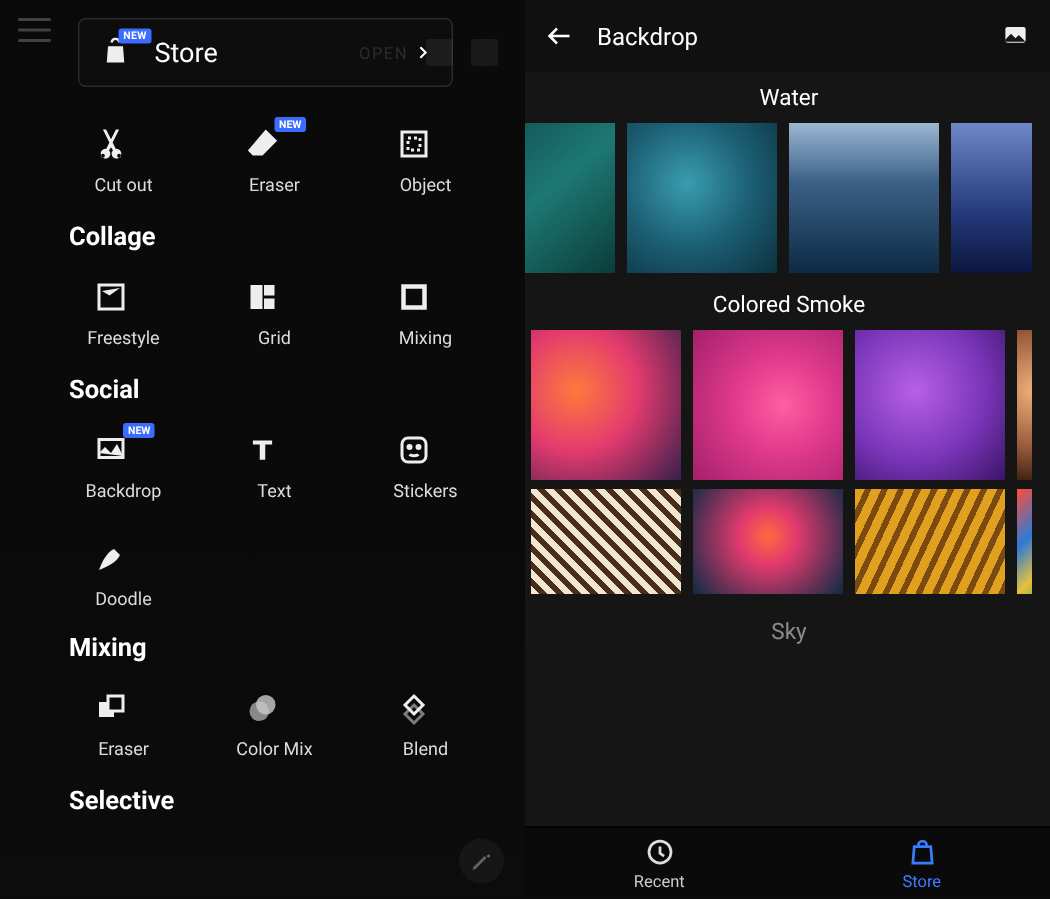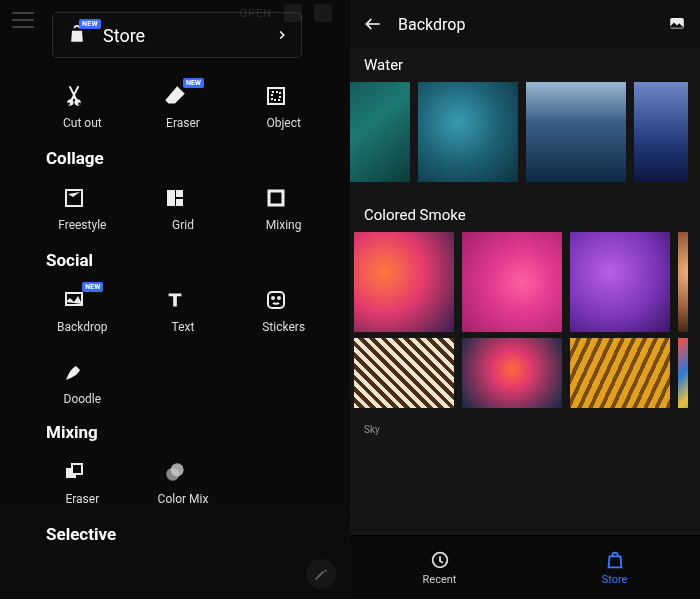--- a/index.html
+++ b/index.html
@@ -19,21 +19,21 @@
     padding: 4px 0 0 0;
   }
   .hamburger {
     position: absolute; top: 12px; left: 12px;
     width: 22px; height: 16px;
     display: flex; flex-direction: column; justify-content: space-between;
     opacity: .35;
   }
   .hamburger span { height: 2px; background: #aaa; border-radius: 1px; }
   .top-ghost {
-    position:absolute; top:4px; right:18px; display:flex; gap:12px; align-items:center;
+    position:absolute; top:26px; right:18px; display:flex; gap:12px; align-items:center;
     opacity:.12; font-size:11px; letter-spacing:1px;
   }
   .top-ghost .ghost-icon{ width:18px;height:18px;background:#888;border-radius:2px;}
   .store-row {
     margin: 8px 48px 14px 52px;
     height: 46px;
     border: 1px solid #2a2a2a;
     border-radius: 5px;
     display: flex; align-items: center;
     padding: 0 10px 0 12px;
@@ -94,21 +94,21 @@
     position:relative;
   }
   .right-header {
     height:48px; display:flex;align-items:center; padding:0 12px;
     background:#101010;
   }
   .right-header .back{width:22px;height:22px;display:flex;align-items:center;justify-content:center;}
   .right-header .title{margin-left:14px;font-size:16px;font-weight:400;}
   .right-header .spacer{flex:1;}
   .right-header .pic{width:22px;height:18px;}
-  .right-content{ flex:1; overflow:hidden; padding: 2px 12px 0 0;}
+  .right-content{ flex:1; overflow:hidden; padding: 2px 12px 0 0; text-align: center;}
   .cat-title{ font-size:15px; font-weight:400; padding: 6px 0 8px 14px;}
   .thumbs{
     display:flex; gap:8px; padding:0 0 6px 0;
     overflow:hidden;
   }
   .thumbs .th{
     width:100px;height:100px;flex:0 0 100px;border-radius:0;
   }
   
   .w1{background:linear-gradient(140deg,#0e4a4d,#1d7874,#0b3c3a);}
@@ -120,29 +120,29 @@
   .s2{background:radial-gradient(circle at 60% 50%,#ff5fa0 0,#e23a8e 40%,#a3206a 100%);}
   .s3{background:radial-gradient(circle at 40% 40%,#b760e6 0,#7a35b8 55%,#3a1568 100%);}
   .s4{background:radial-gradient(circle at 40% 40%,#f1b27a 0,#9a5c3c 60%,#3a1f12 100%);}
   
   .m1{background:repeating-linear-gradient(45deg,#f1e6d2 0 4px,#4a2d16 4px 8px);}
   .m2{background:radial-gradient(circle at 50% 45%,#ff6a3c 0,#e23a6e 30%,#0c2a44 100%);}
   .m3{background:repeating-linear-gradient(115deg,#e0a120 0 6px,#7a4a10 6px 10px);}
   .m4{background:linear-gradient(135deg,#ff4e3c 0,#2d7ad6 40%,#e8c03c 70%,#3a9c5a 100%);}
   
   .bottom-nav{
-    height:64px;background:#0a0a0a;display:flex;align-items:center;justify-content:space-around;
+    height:48px;background:#0a0a0a;display:flex;align-items:center;justify-content:space-around;
     border-top:1px solid #000;
   }
   .bn-item{display:flex;flex-direction:column;align-items:center;gap:2px;}
   .bn-item .ic{width:22px;height:22px;}
   .bn-item .lbl{font-size:11px;}
   .bn-item.inactive{color:#ccc;}
   .bn-item.active{color:#3a7cff;}
-  .sky-title{font-size:10px; padding: 10px 0 0 14px; opacity:.5;}
+  .sky-title{font-size:15px; padding: 10px 0 0 14px; opacity:.5;}
 </style>
 </head>
 <body>
 
 <div class="left">
   <div class="hamburger">
     <span></span>
       <span></span>
       <span></span>
   </div>
@@ -282,20 +282,29 @@
       <span class="lbl">Eraser</span>
     </div>
     <div class="tool">
       <span class="icon">
         <svg viewBox="0 0 24 24" width="26" height="26">
             <circle cx="10" cy="14" r="6" fill="#888"></circle>
             <circle cx="14" cy="10" r="6" fill="#ccc" opacity=".8"></circle>
           </svg>
       </span>
       <span class="lbl">Color Mix</span>
+    </div>
+    <div class="tool">
+      <span class="icon">
+        <svg viewBox="0 0 24 24" width="24" height="24" fill="none" stroke="#eee" stroke-width="2">
+            <path d="M12 4l6 6-6 6-6-6z"></path>
+            <path d="M12 10l6 6-6 6-6-6z" opacity=".5"></path>
+          </svg>
+      </span>
+      <span class="lbl">Blend</span>
     </div>
   </div>
 
   <div class="section-title">Selective</div>
 
   <div class="fab">
     <svg viewBox="0 0 24 24" width="16" height="16" fill="#888">
         <path d="M3 21l3-1 11-11-2-2L4 18l-1 3zm14-14l2 2 2-2-2-2-2 2z"></path>
       </svg>
   </div>
@@ -320,21 +329,21 @@
 
   <div class="right-content">
     <div class="cat-title">Water</div>
     <div class="thumbs" style="margin-left:-40px">
       <div class="th w1"></div>
       <div class="th w2"></div>
       <div class="th w3"></div>
       <div class="th w4"></div>
     </div>
 
-    <div class="cat-title" style="margin-top:12px">Colored Smoke</div>
+    <div class="cat-title" style="">Colored Smoke</div>
     <div class="thumbs" style="padding-left:4px">
       <div class="th s1"></div>
       <div class="th s2"></div>
       <div class="th s3"></div>
       <div class="th s4" style="flex-basis:30px;width:30px"></div>
     </div>
 
     <div class="thumbs" style="padding-left:4px">
       <div class="th m1" style="height:70px"></div>
       <div class="th m2" style="height:70px"></div>

